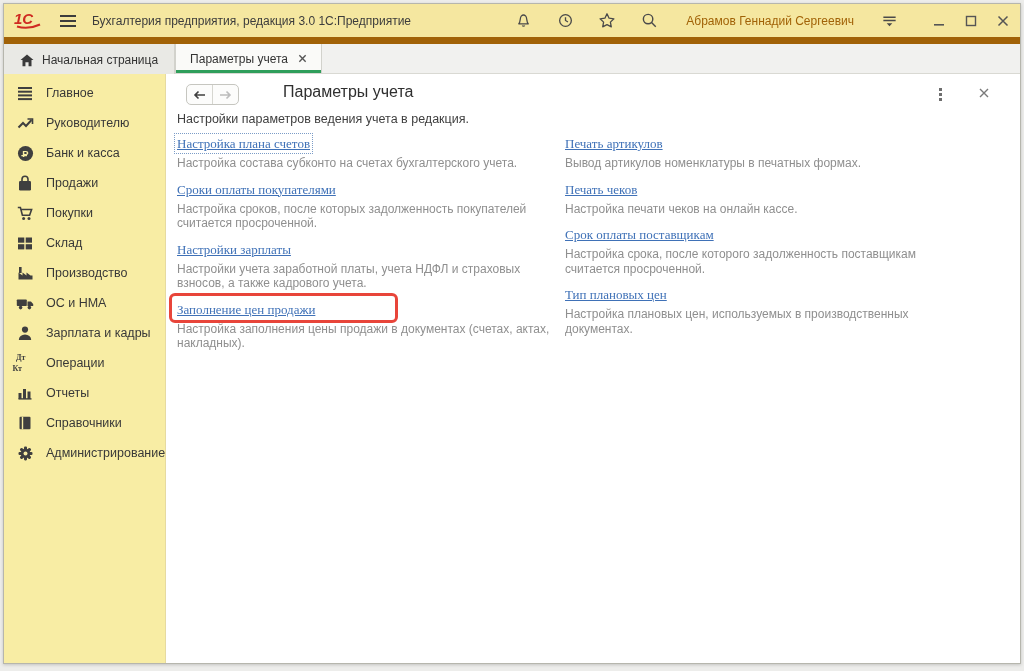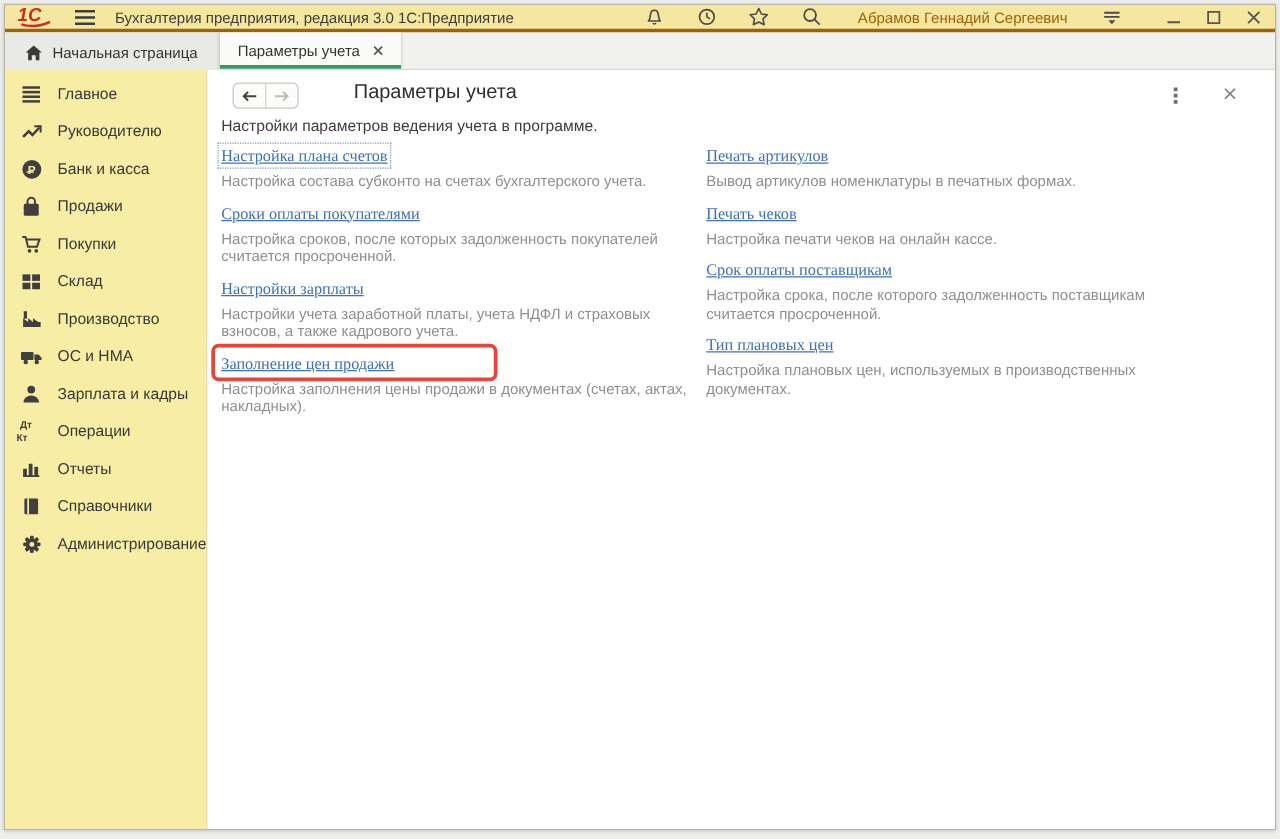--- a/index.html
+++ b/index.html
@@ -13,21 +13,21 @@
 
   .window {
     position:absolute; left:3px; top:3px; width:1018px; height:661px;
     border:1px solid #b6b6ad; background:#fff;
     box-shadow:0 1px 3px rgba(0,0,0,.18);
     display:flex; flex-direction:column;
   }
 
   
   .titlebar {
-    height:22px; background:#f5e7a0; border-bottom:3px solid #a16207;
+    height:40px; background:#f5e7a0; border-bottom:7px solid #a16207;
     display:flex; align-items:center; padding:0 10px; flex:0 0 auto;
   }
   .logo { margin-right:14px; display:flex; align-items:center; }
   .hamburger { width:16px; display:flex; flex-direction:column; gap:3px; margin-right:16px; cursor:pointer; }
   .hamburger i { display:block; height:2px; background:#3d3d3d; }
   .win-title { font-size:12px; color:#3c3c3c; }
   .tb-right { margin-left:auto; display:flex; align-items:center; gap:24px; }
   .tb-ico { width:18px; height:18px; display:flex; align-items:center; justify-content:center; cursor:pointer; }
   .username { font-size:12px; color:#a16207; margin:0 2px 0 4px; white-space:nowrap; }
   .winctl { display:flex; align-items:center; gap:18px; margin-left:10px; }
@@ -50,21 +50,21 @@
   .mainrow { flex:1 1 auto; display:flex; min-height:0; }
 
   
   .sidebar {
     width:162px; flex:0 0 162px; background:#f8eda4; border-right:1px solid #e6daa0;
     padding-top:4px; overflow:hidden;
   }
   .sb-item { height:30px; display:flex; align-items:center; padding-left:12px; cursor:pointer; }
   .sb-ico { width:18px; height:18px; flex:0 0 18px; margin-right:12px; display:flex; align-items:center; justify-content:center; }
   .sb-label { font-size:12.5px; color:#383838; white-space:nowrap; }
-  .dtkt { position:relative; width:18px; height:18px; font-weight:bold; color:#3f3f3f; font-size:8px; }
+  .dtkt { position:relative; width:18px; height:18px; font-weight:bold; color:#3f3f3f; font-size:8px;font-family:Liberation Serif, serif; }
   .dtkt b { position:absolute; left:0; top:-1px; font-weight:bold; }
   .dtkt u { position:absolute; right:12px; bottom:-1px; text-decoration:none; font-weight:bold; }
 
   
   .content { flex:1 1 auto; background:#fff; position:relative; overflow:hidden; }
   .nav-group {
     position:absolute; left:20px; top:10px; width:53px; height:21px;
     border:1px solid #c6c6c0; border-radius:5px; background:#fcfcfb;
     display:flex; overflow:hidden;
   }
@@ -348,21 +348,21 @@
 
         <span class="hdr-more">
             <i></i>
             <i></i>
             <i></i>
           </span>
         <svg class="hdr-close" viewBox="0 0 12 12" stroke="#7a7a7a" stroke-width="1.4">
             <path d="M2 2 L10 10 M10 2 L2 10"></path>
           </svg>
 
-        <div class="subtitle">Настройки параметров ведения учета в программе.</div>
+        <div class="subtitle">Настройки параметров ведения учета в редакция.</div>
 
         <div class="columns">
 
           <div class="col">
 
             <div class="group">
               <span class="link-wrap"><a class="lnk focused">Настройка плана счетов</a></span>
               <div class="desc">Настройка состава субконто на счетах бухгалтерского учета.</div>
             </div>
 

